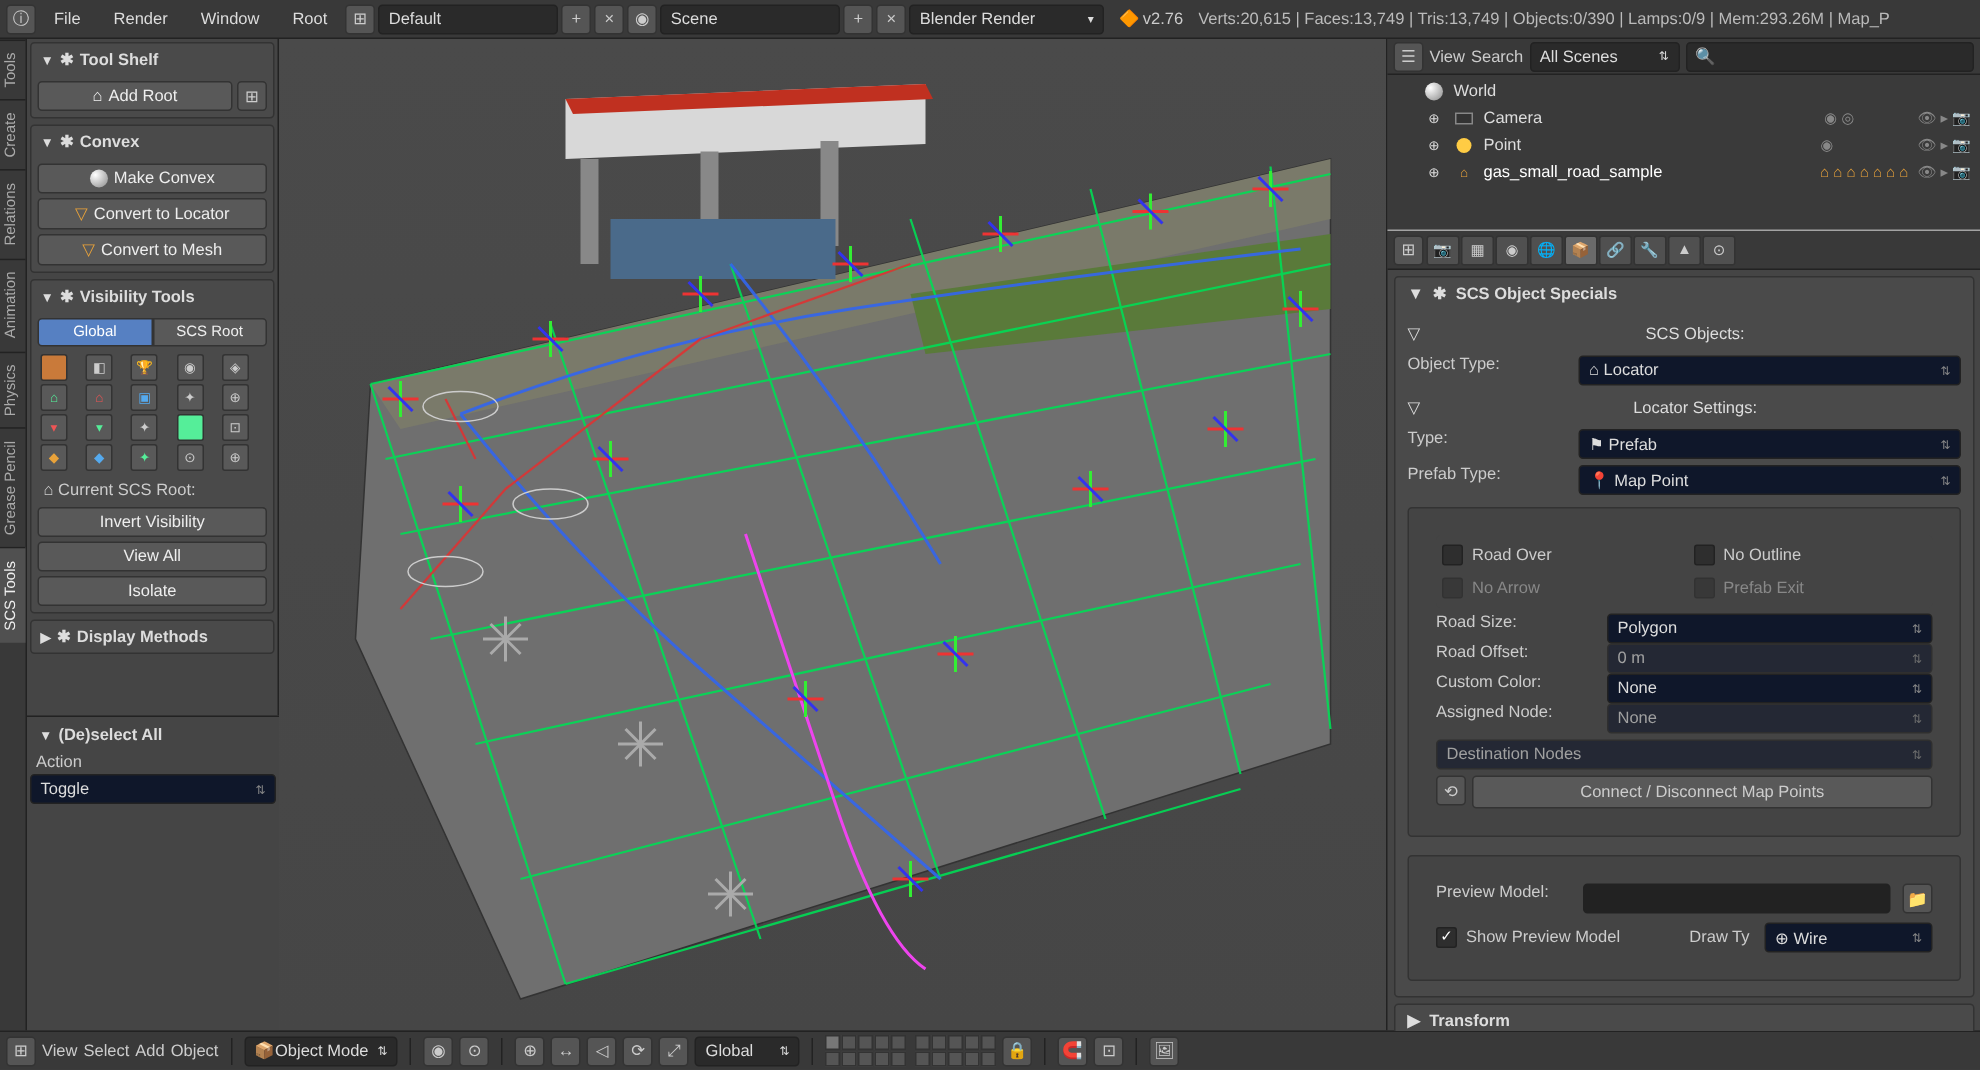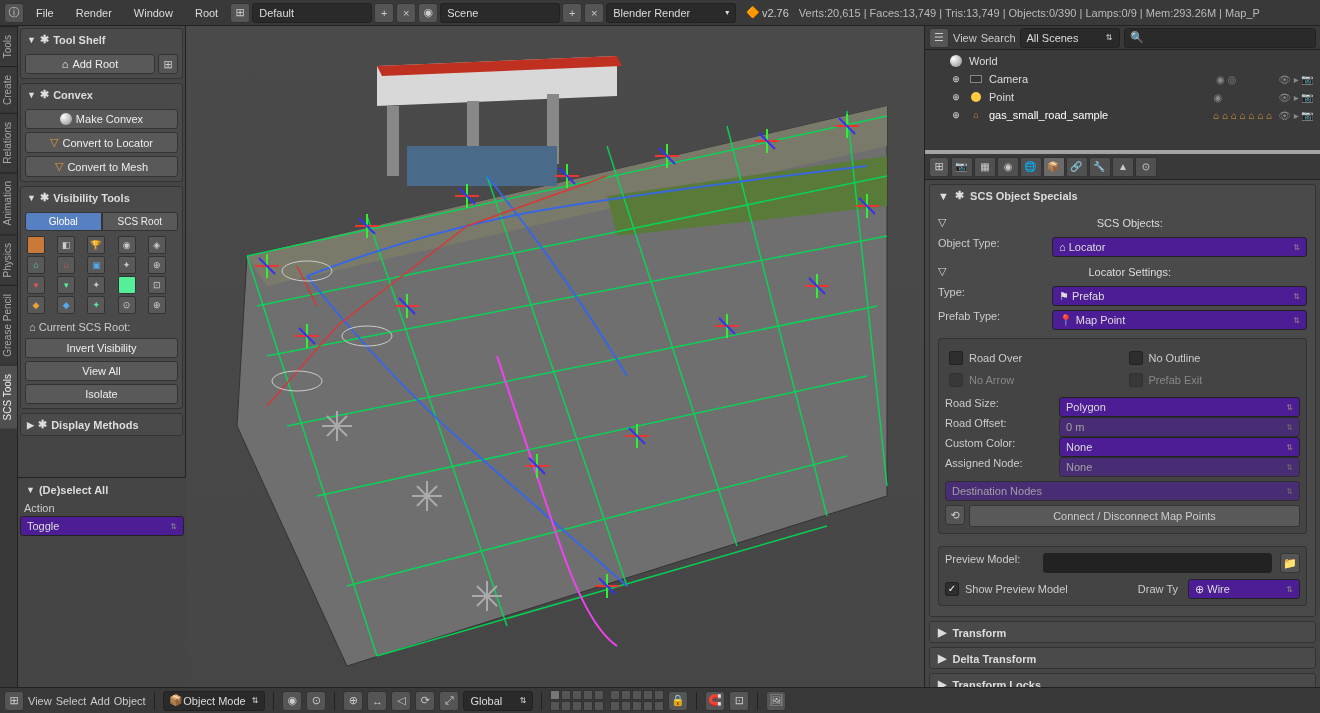--- a/index.html
+++ b/index.html
@@ -33,52 +33,52 @@
 .icon-grid .ico { width: 18px; height: 18px; background: #595959; border: 1px solid #333; border-radius: 2px; cursor: pointer; display:flex;align-items:center;justify-content:center;font-size:9px; }
 
 .left-lower { padding: 2px; }
 .field-label { color: #ccc; padding: 2px 4px; font-size: 11px; }
 
 .viewport { flex: 1; background: #393939; position: relative; overflow: hidden; }
 .viewport-canvas { position: absolute; inset: 0; background: linear-gradient(180deg, #4a4a4a 0%, #464646 100%); }
 
 .right-panel { width: 396px; background: #454545; border-left: 1px solid #222; display: flex; flex-direction: column; }
 .outliner-header { height: 24px; background: #393939; border-bottom: 1px solid #222; display: flex; align-items: center; padding: 0 4px; gap: 4px; }
-.outliner { height: 104px; background: #3a3a3a; overflow: auto; padding: 2px 0; border-bottom:4px solid #a3a3a3;}
+.outliner { height: 104px; background: #3a3a3a; overflow: auto; padding: 2px 0; border-bottom:1px solid #a3a3a3;}
 .outliner-row { display: flex; align-items: center; padding: 2px 6px; gap: 6px; color: #ddd; cursor: pointer; }
 .outliner-row .tree-icon { width: 14px; height: 14px; display:flex;align-items:center;justify-content:center;font-size:9px; }
 .outliner-row .row-name { flex: 1; }
 .outliner-row .row-icons { display: flex; gap: 2px; color: #888; font-size:10px;}
 .outliner-row.indent1 { padding-left: 24px; }
 .outliner-row.sel .row-name { color: #fff; }
 
 .props-header { height: 26px; background: #393939; border-bottom: 1px solid #222; display: flex; align-items: center; padding: 0 4px; gap: 2px; }
 .props-tabs { display: flex; gap: 1px; }
 .props-tab { width: 22px; height: 20px; background: #505050; border: 1px solid #333; border-radius: 2px; cursor: pointer; display:flex;align-items:center;justify-content:center;font-size:10px; }
 .props-tab.active { background: #6a6a6a; }
 
 .props-body { flex: 1; overflow: auto; padding: 4px; }
 .prop-panel { background: #4a4a4a; border: 1px solid #333; border-radius: 3px; margin-bottom: 4px; }
 .prop-panel-collapsed { height: 22px; }
 .prop-panel-header { display: flex; align-items: center; padding: 4px 8px; gap: 6px; color: #ddd; font-size: 11px; font-weight: bold; }
 .prop-content { padding: 6px 8px; display: flex; flex-direction: column; gap: 4px; }
 .prop-row { display: flex; align-items: flex-start; gap: 8px; }
 .prop-row .label { width: 106px; color: #ccc; font-size: 11px; }
 .prop-row .value { flex: 1; }
-.select-field { background: #4c1d95; border: 1px solid #222; border-radius: 3px; height: 20px; display: flex; align-items: center; padding: 0 6px; color: #ddd; cursor: pointer; justify-content: space-between; }
+.select-field { background: #0f172a; border: 1px solid #222; border-radius: 3px; height: 20px; display: flex; align-items: center; padding: 0 6px; color: #ddd; cursor: pointer; justify-content: space-between; }
 .select-field .arrows { font-size: 8px; color: #888; }
 .subsection-header { display: flex; align-items: center; gap: 6px; padding: 4px 0; color: #ddd; }
 .checkbox-row { display: flex; align-items: center; gap: 6px; padding: 2px 0; }
 .checkbox { width: 14px; height: 14px; background: #2e2e2e; border: 1px solid #222; border-radius: 2px; }
 .checkbox.checked::after { content: "✓"; color: #fff; font-size: 10px; display: block; text-align: center; line-height: 12px; }
 .checkbox.disabled { opacity: 0.5; }
 .check-grid { display: grid; grid-template-columns: 1fr 1fr; gap: 4px 12px; padding: 4px; background: #444; border-radius: 3px; }
 .disabled-text { color: #888; }
 .wide-btn { background: #595959; border: 1px solid #333; border-radius: 3px; padding: 4px; text-align: center; cursor: pointer; }
-.inset-box { background: #444; border: 1px solid #333; border-radius: 3px; padding: 6px; margin: 4px 0; }
+.inset-box { background: #444; border: 1px solid #333; border-radius: 3px; padding: 18px; margin: 4px 0; }
 
 .bottom-bar { position: absolute; bottom: 0; left: 0; right: 0; height: 26px; background: #393939; border-top: 1px solid #222; display: flex; align-items: center; padding: 0 4px; gap: 4px; }
 .separator { width: 1px; height: 18px; background: #222; margin: 0 4px; }
 .sphere-ico { width:12px;height:12px;border-radius:50%;background:radial-gradient(circle at 30% 30%, #fff, #888);display:inline-block;}
 .cam-ico { width:12px;height:8px;background:#333;border:1px solid #888;position:relative;display:inline-block;}
 .lamp-ico { width:10px;height:10px;border-radius:50%;background:#ffcc44;display:inline-block;}
 </style>
 </head>
 <body>
 

